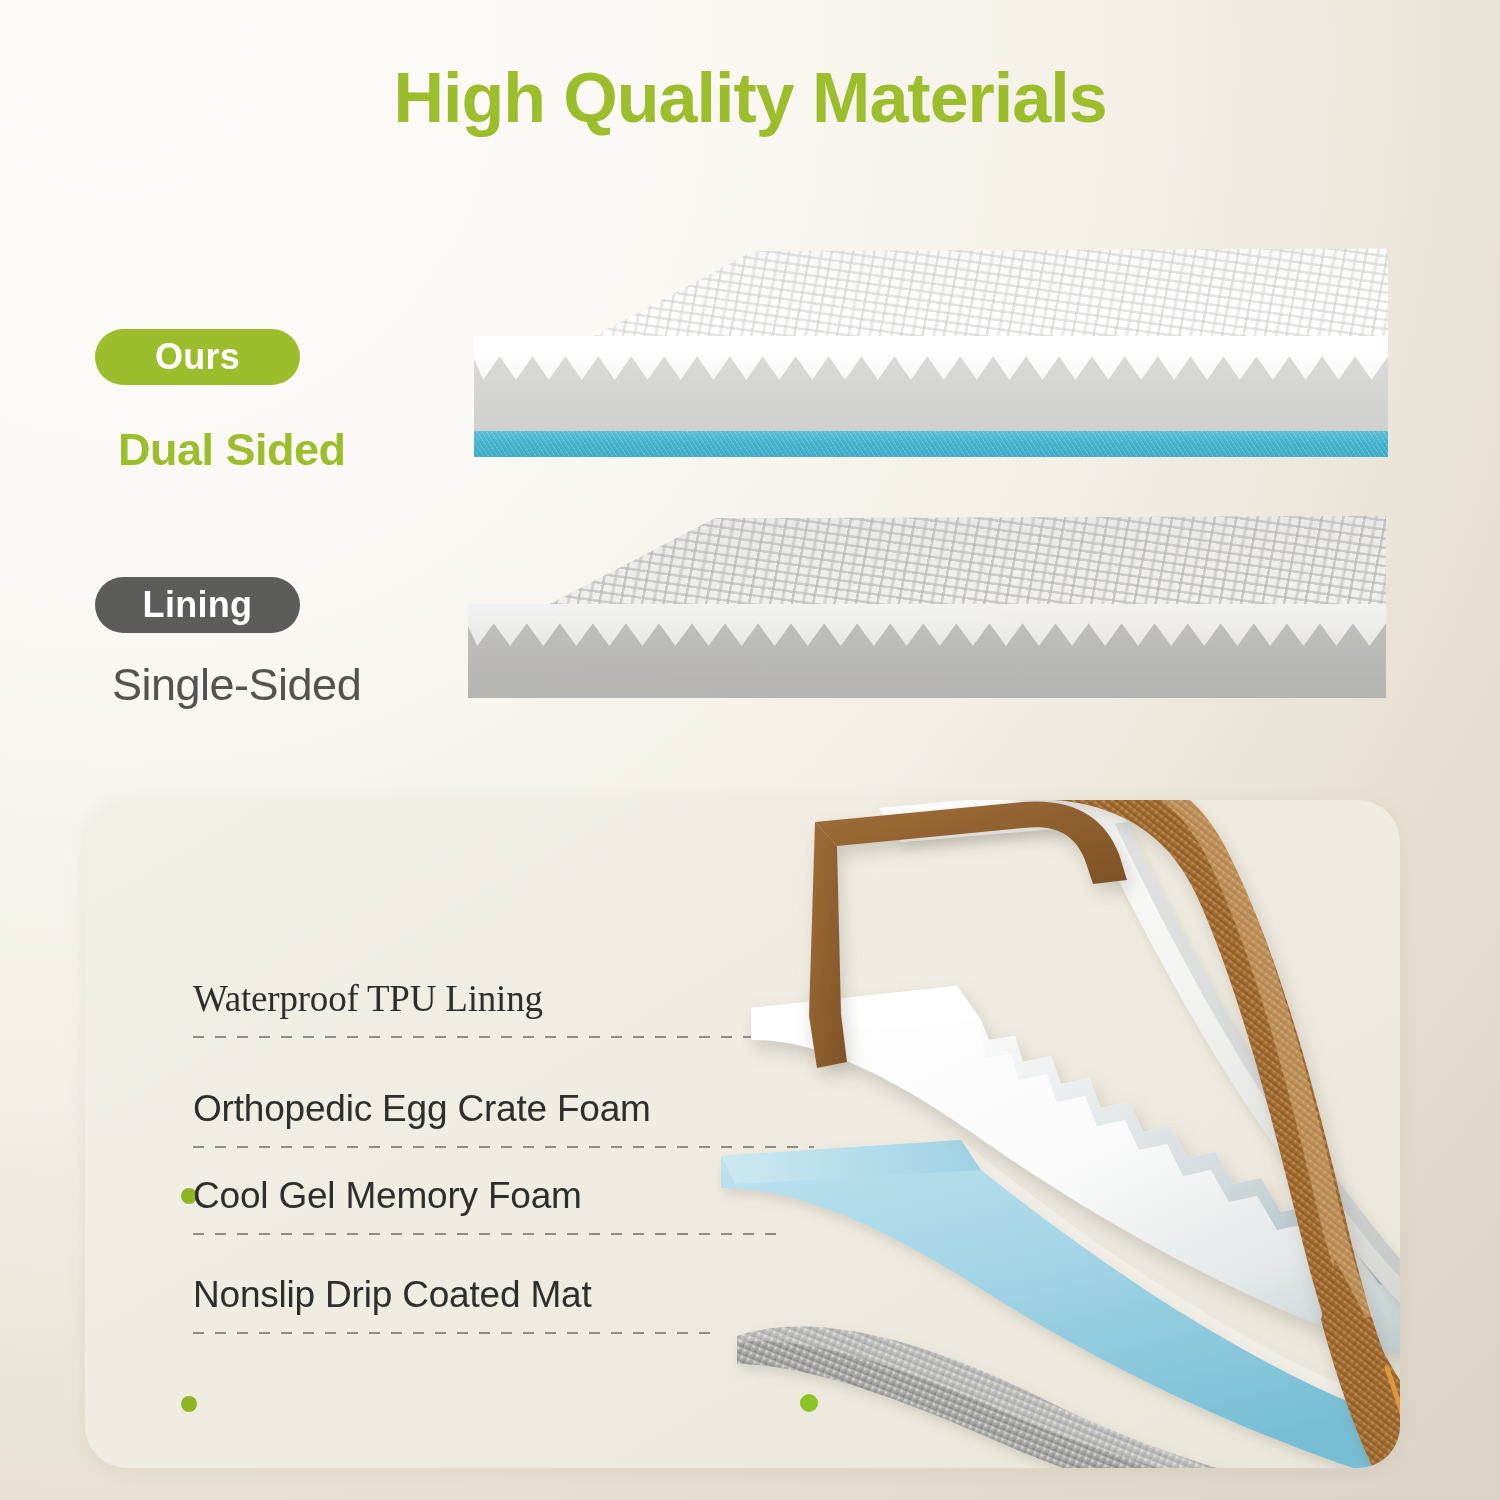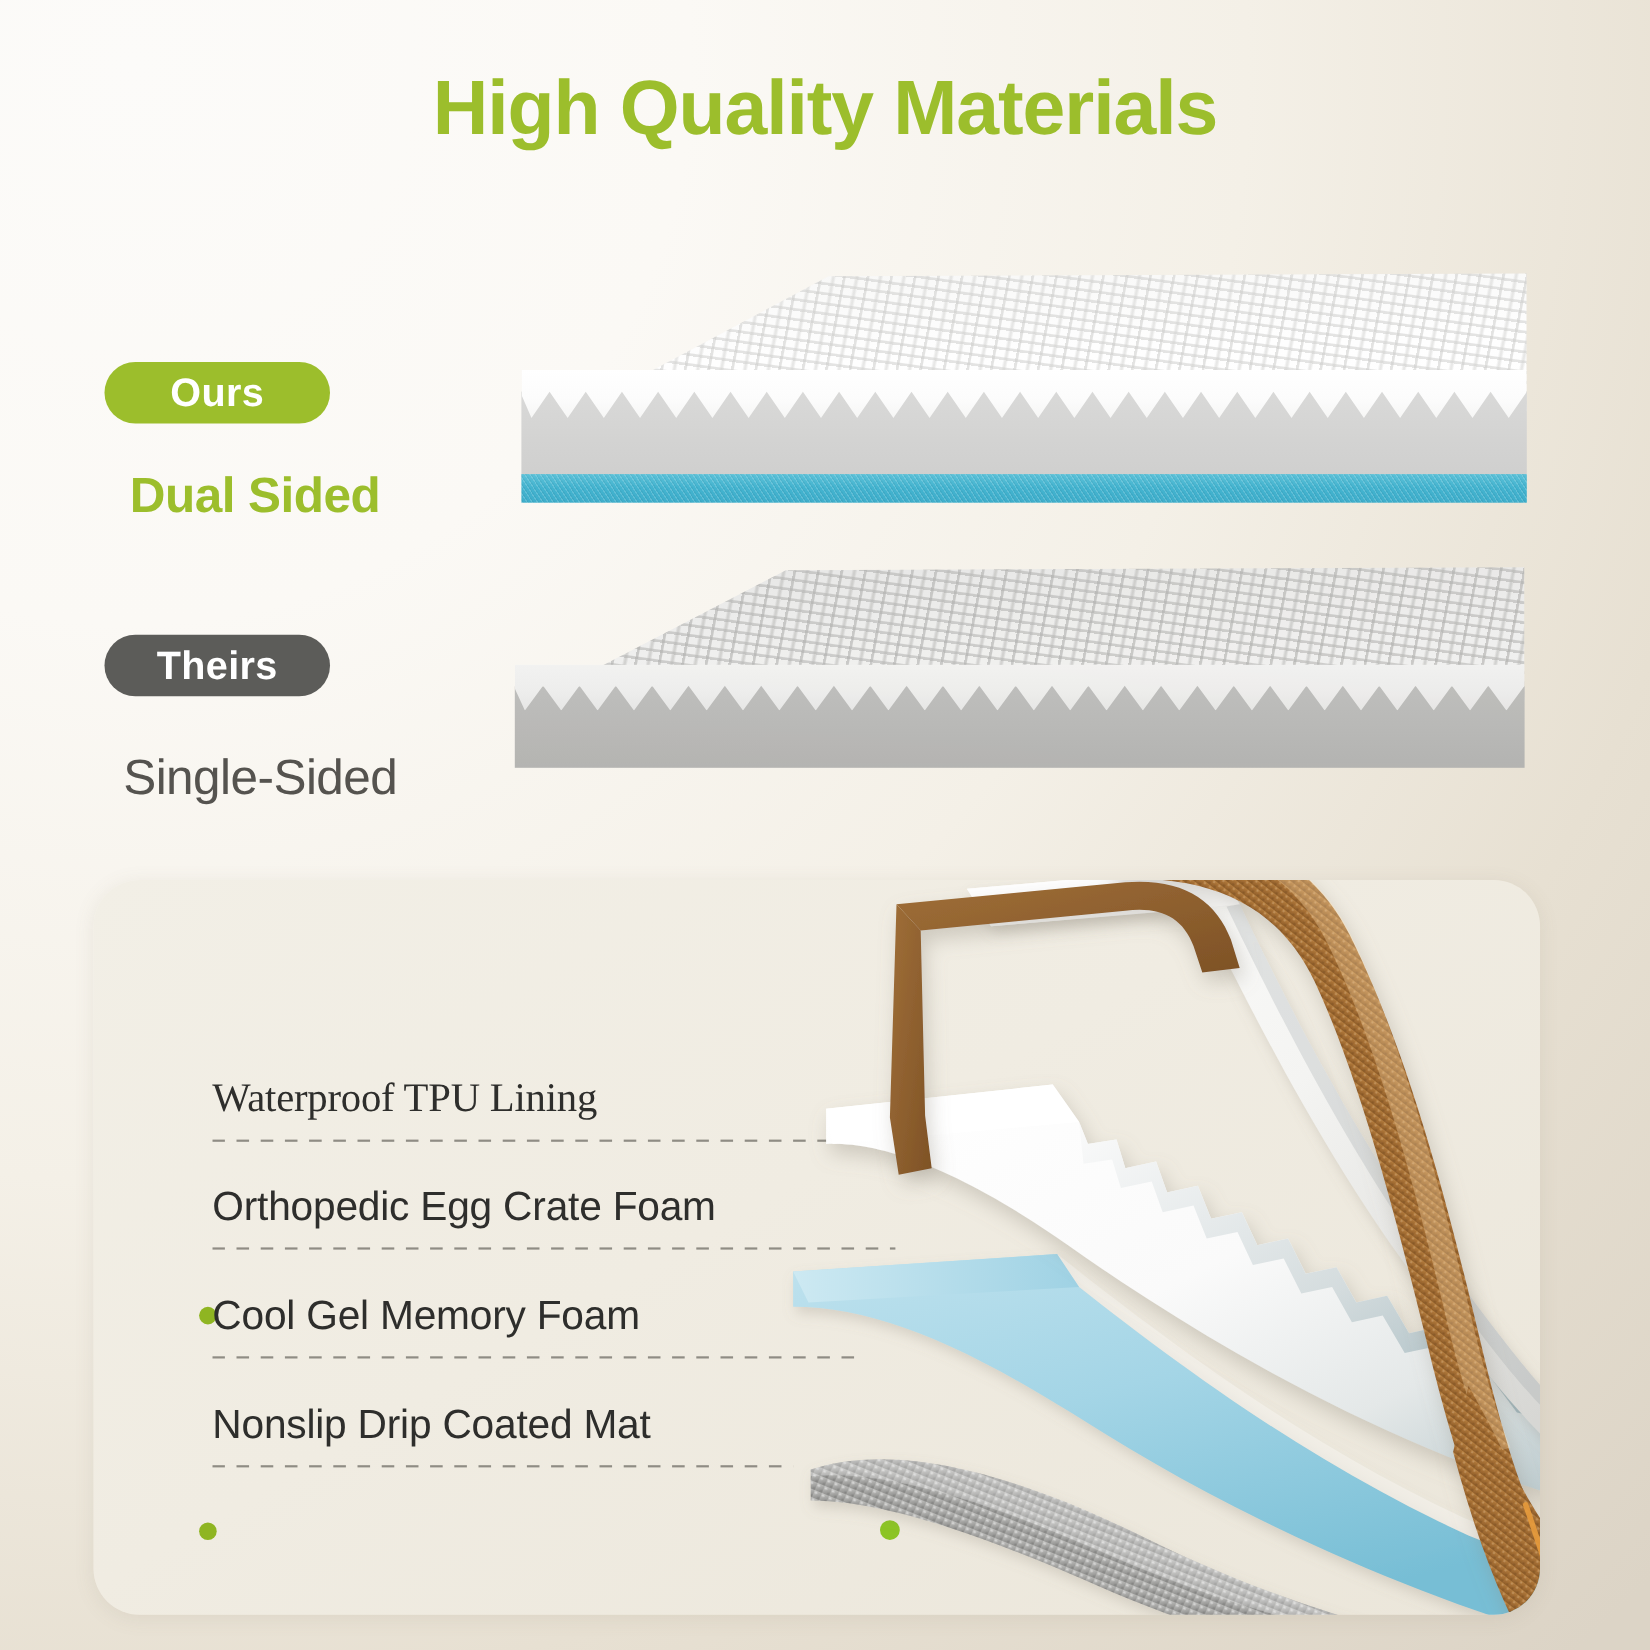--- a/index.html
+++ b/index.html
@@ -39,21 +39,21 @@
   .pill.ours   { left:95px;  top:314px; width:205px; background:#9CBE2C;margin-top:15px; }
   .pill.theirs { left:95px;  top:577px; width:205px; background:#5C5C59; }
 
   .sub {
     position:absolute;
     font-size:45px;
     letter-spacing:-0.5px;
     white-space:nowrap;
   }
   .sub.ours   { left:118px; top:396px; color:#9CBE2C; font-weight:bold;margin-top:28px; }
-  .sub.theirs { left:112px; top:681px; color:#55534F; font-weight:normal; }
+  .sub.theirs { left:112px; top:659px; color:#55534F; font-weight:normal; }
 
   
   .pad-ours {
     position:absolute; left:468px; top:246px; width:920px; height:218px;
   }
   
   .pad-ours .top {
     position:absolute; left:0; top:0; width:920px; height:128px;
     background:
       repeating-linear-gradient(101deg,
@@ -191,41 +191,41 @@
   <div class="sub ours">Dual Sided</div>
 
   <div class="pad-ours">
     <div class="top"></div>
     <div class="side"></div>
     <div class="zig"></div>
     <div class="teal"></div>
   </div>
 
   <div class="pill theirs">
-    <span>Theirs</span>
+    <span>Lining</span>
   </div>
   <div class="sub theirs">Single-Sided</div>
 
   <div class="pad-theirs">
     <div class="top"></div>
     <div class="side"></div>
     <div class="zig"></div>
   </div>
 
   <div class="card">
 
 
     <div class="lrow" style="top:158px;height:80px;width:1315px;font-family:Liberation Serif, serif;">
       <div class="ltext">Waterproof TPU Lining</div>
       <div class="dash" style="width:728px;"></div>
       <div class="dot" style="left:104px;top:238px;"></div>
       <div class="dot bright" style="left:831px;top:237px;"></div>
     </div>
 
-    <div class="lrow" style="top:256px;height:80px;width:1315px;">
+    <div class="lrow" style="top:268px;height:80px;width:1315px;">
       <div class="ltext">Orthopedic Egg Crate Foam</div>
       <div class="dash" style="width:621px;"></div>
       <div class="dot" style="left:104px;top:336px;"></div>
       <div class="dot bright" style="left:724px;top:335px;"></div>
     </div>
 
     <div class="lrow" style="top:355px;height:80px;width:1315px;text-align:right;">
       <div class="ltext">Cool Gel Memory Foam</div>
       <div class="dash" style="width:591px;"></div>
 

